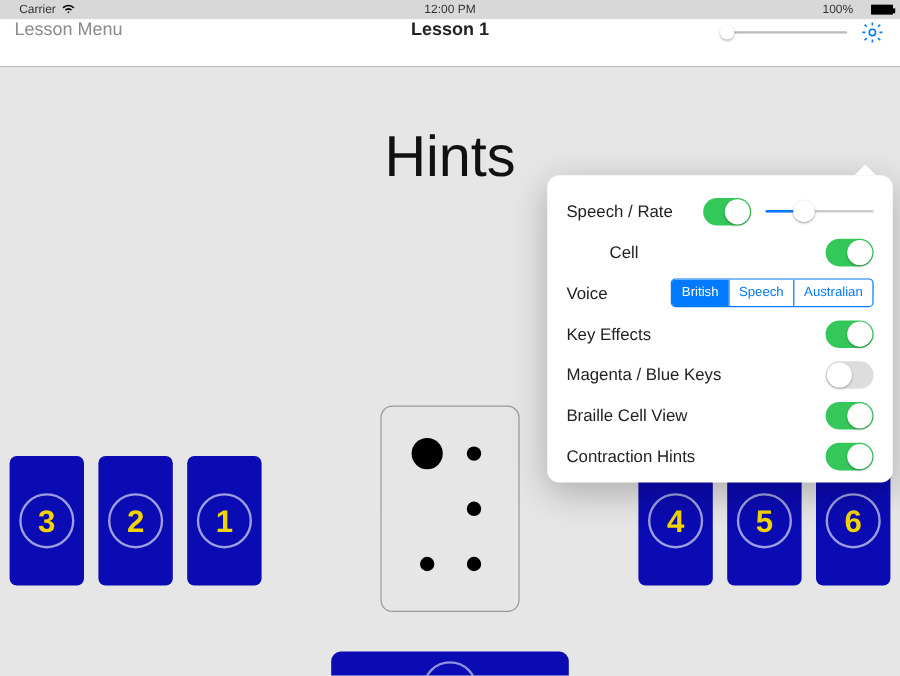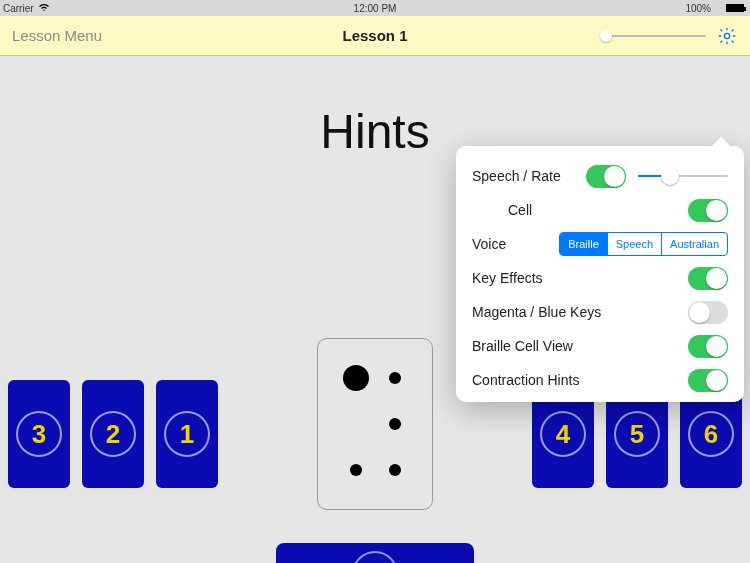--- a/index.html
+++ b/index.html
@@ -1,28 +1,28 @@
 <!DOCTYPE html>
 <html><head>
 <meta charset="utf-8">
 <style>
   * { box-sizing: border-box; margin: 0; padding: 0; }
   html, body { width: 750px; height: 563px; overflow: hidden; font-family: -apple-system, "Helvetica Neue", Helvetica, Arial, sans-serif; }
   body { background: #e6e6e6; position: relative; }
 
   
   .status-bar { height: 16px; background: #d8d8d8; display: flex; align-items: center; font-size: 10px; color: #333; padding: 0 6px; position: relative; }
-  .status-left { position: absolute; left: 3px; display: flex; align-items: center; gap: 4px; text-align: center; }
+  .status-left { position: absolute; left: 16px; display: flex; align-items: center; gap: 4px; text-align: center; }
   .status-center { width: 100%; text-align: center; }
   .status-right { position: absolute; right: 6px; display: flex; align-items: center; gap: 15px; }
   .battery { display:inline-block; width:18px; height:8px; border:1px solid #000; position:relative; background:#000; }
   .battery:after{ content:""; position:absolute; right:-3px; top:2px; width:2px; height:4px; background:#000; }
 
   
-  .nav-bar { height: 40px; background: #fef9c3; border-bottom: 1px solid #bfbfbf; display:flex; align-items:center; justify-content:space-between; padding: 0 12px; position:relative; }
+  .nav-bar { height: 40px; background: #ffffff; border-bottom: 1px solid #bfbfbf; display:flex; align-items:flex-start; justify-content:space-between; padding: 0 12px; position:relative; }
   .nav-left { color:#8a8a8a; font-size:15px; }
   .nav-title { position:absolute; left:0; right:0; text-align:center; font-weight:600; font-size:15px; color:#222; pointer-events:none; }
   .nav-right { display:flex; align-items:center; gap:10px; }
   .nav-slider { width:100px; height:2px; background:#bbb; border-radius:2px; position:relative; }
   .nav-slider:before{ content:""; position:absolute; left:0; top:0; height:2px; width:0%; background:#007aff; border-radius:2px; }
   .nav-slider-thumb{ position:absolute; left:-6px; top:-5px; width:12px; height:12px; background:#fff; border-radius:50%; box-shadow:0 1px 2px rgba(0,0,0,.3); }
   .gear { width:22px; height:22px; display:flex; align-items:center; justify-content:center; }
   .gear svg { width:20px; height:20px; }
 
   
@@ -181,21 +181,21 @@
     <div class="prow">
       <div class="lab indent">Cell</div>
       <div class="ctl">
           <div class="switch on"></div>
         </div>
     </div>
     <div class="prow">
       <div class="lab">Voice</div>
       <div class="ctl">
         <div class="seg">
-          <div class="sel">Braille</div>
+          <div class="sel">British</div>
           <div>Speech</div>
           <div>Australian</div>
         </div>
       </div>
     </div>
     <div class="prow">
       <div class="lab">Key Effects</div>
       <div class="ctl">
           <div class="switch on"></div>
         </div>

